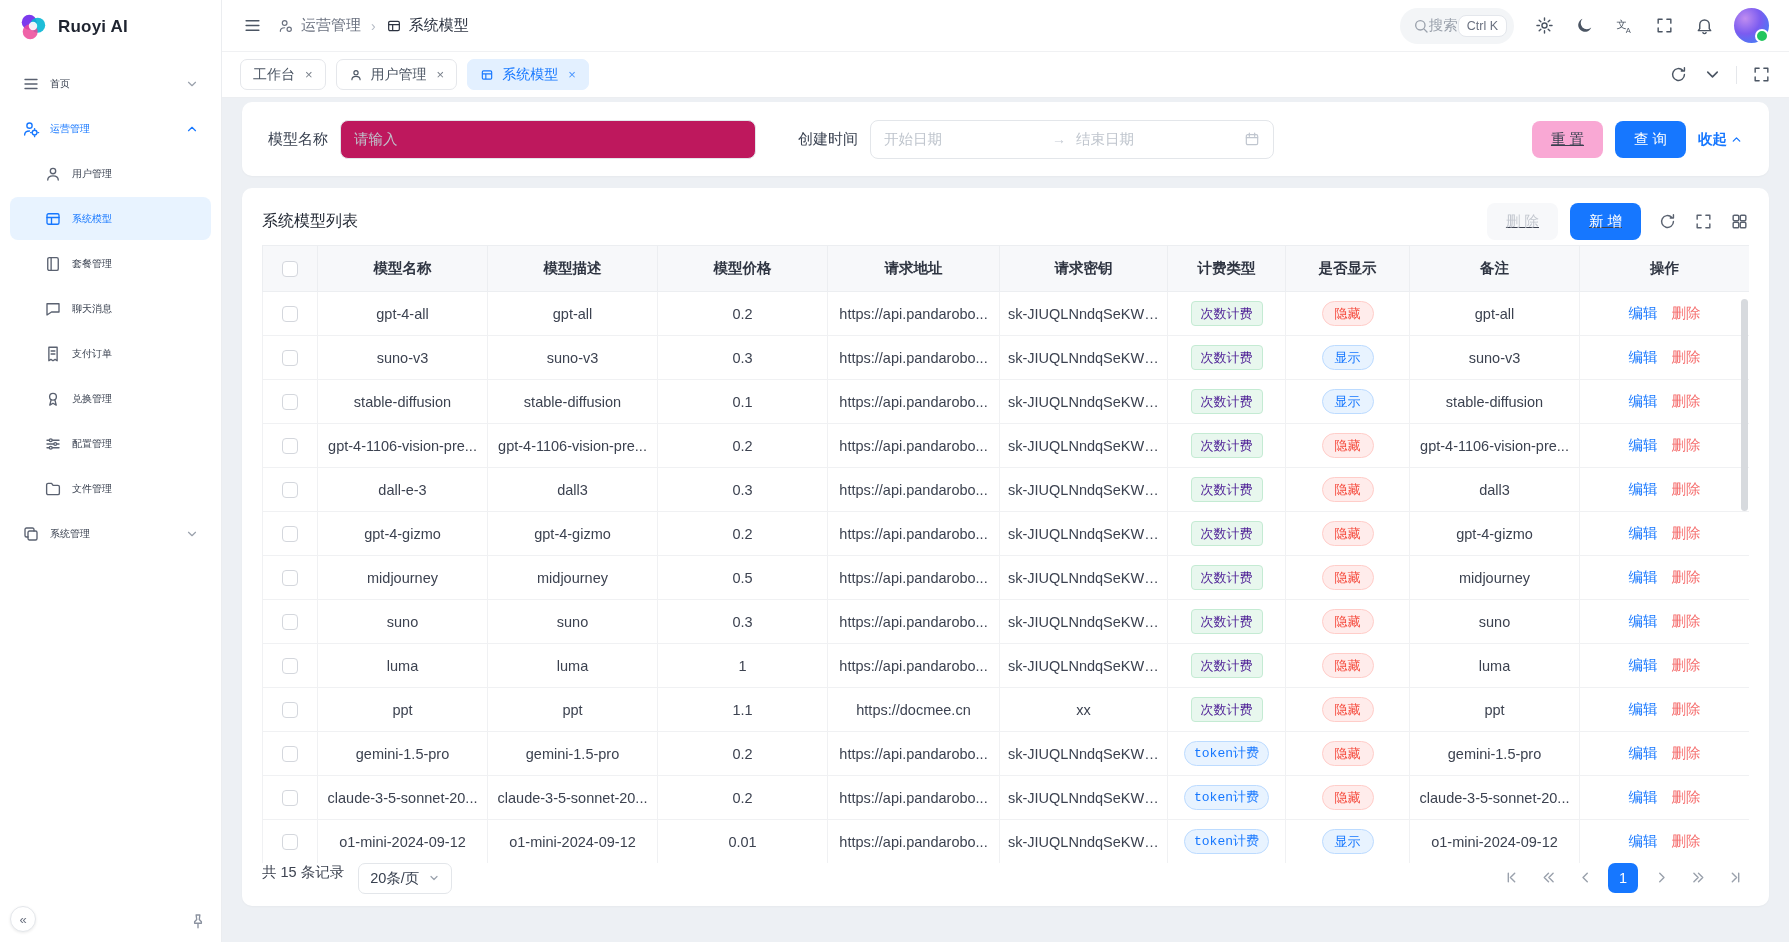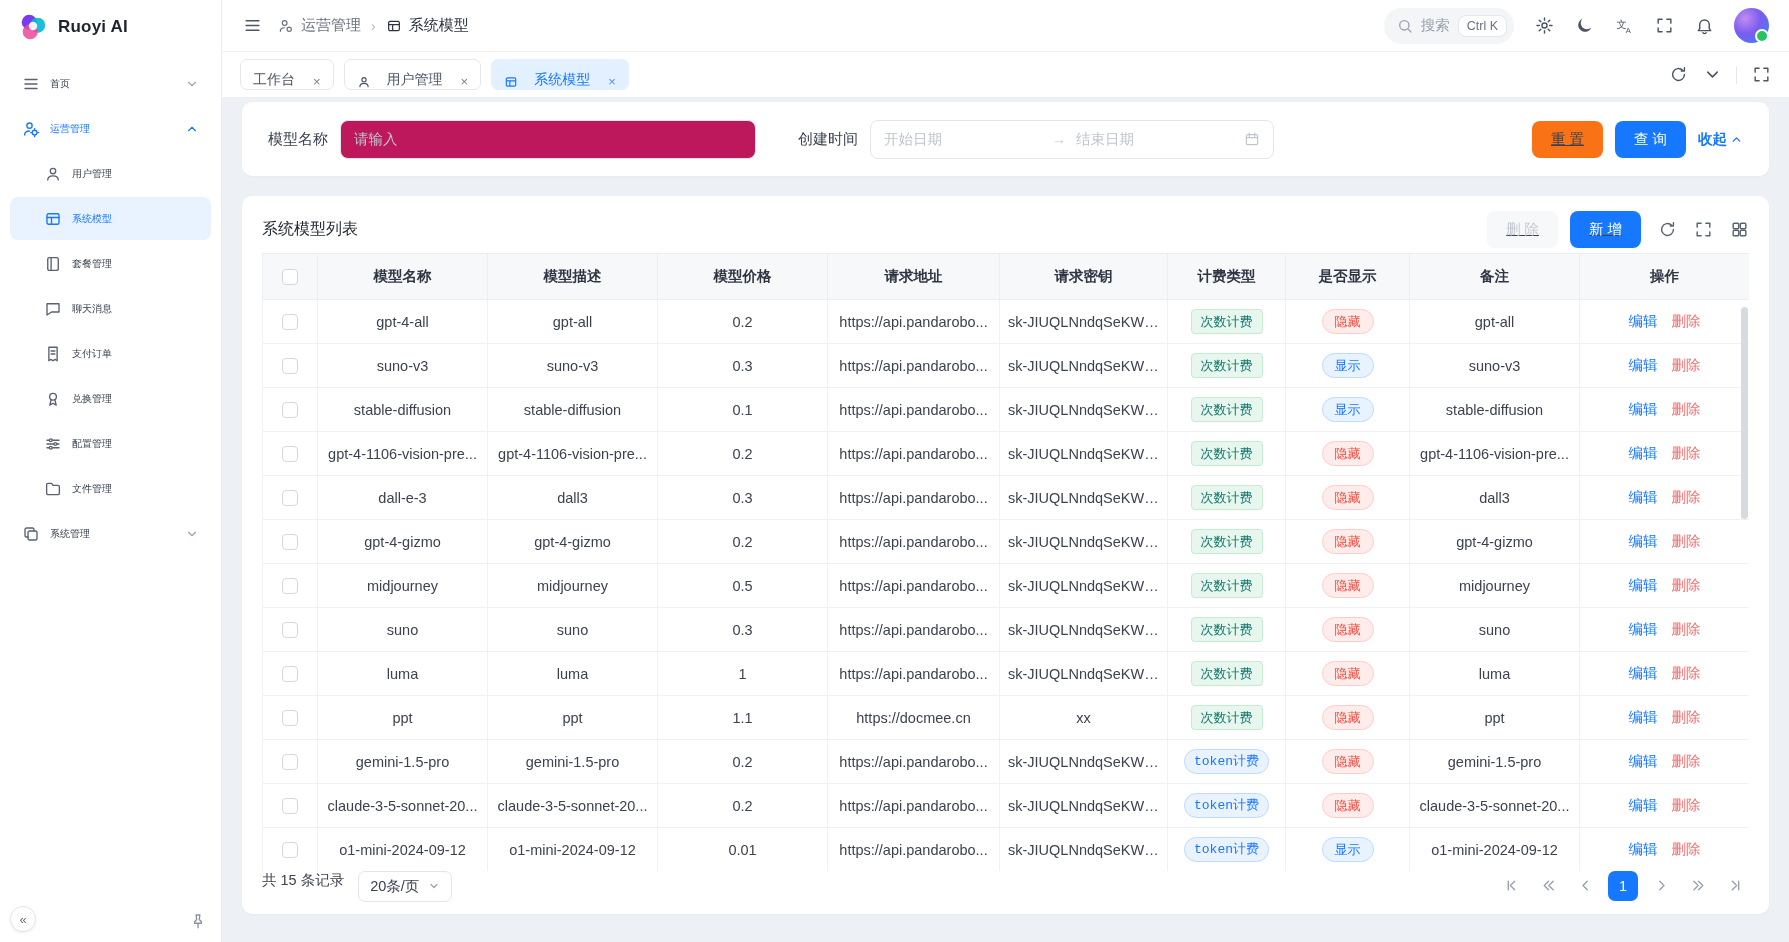--- a/index.html
+++ b/index.html
@@ -34,28 +34,28 @@
   .header { height:52px; background:#fff; border-bottom:1px solid #f0f1f3; display:flex; align-items:center; gap:16px; padding:0 20px; }
   .icon-btn { width:20px; height:20px; color:#4b5563; display:inline-flex; align-items:center; justify-content:center; cursor:pointer; flex:0 0 auto; }
   .icon-btn svg { width:19px; height:19px; }
   .breadcrumb { display:flex; align-items:center; gap:10px; font-size:15px; }
   .bc-item { display:flex; align-items:center; gap:7px; color:#6b7280; cursor:pointer; }
   .bc-item.current { color:#2b3240; }
   .bc-icon { width:16px; height:16px; display:inline-flex; }
   .bc-icon svg { width:16px; height:16px; }
   .bc-sep { color:#b4bac4; font-size:14px; }
   .header-right { margin-left:auto; display:flex; align-items:center; gap:20px; }
-  .search-pill { display:flex; align-items:center; gap:8px; background:#f3f5f7; border-radius:999px; height:36px; padding:0 7px 0 13px; color:#9aa1ac; font-size:14.5px; cursor:pointer; }
+  .search-pill { display:flex; align-items:center; gap:0; background:#f3f5f7; border-radius:999px; height:36px; padding:0 7px 0 13px; color:#9aa1ac; font-size:14.5px; cursor:pointer; }
   .search-pill svg { width:16px; height:16px; }
   .kbd { background:#fff; border:1px solid #e4e7ec; border-radius:8px; font-size:12.5px; padding:3px 8px; color:#6b7280; }
   .avatar { width:35px; height:35px; border-radius:50%; background:radial-gradient(circle at 32% 30%, #c08df0, #7b5cf0 45%, #3b82f6 90%); position:relative; cursor:pointer; flex:0 0 35px; }
   .avatar::after { content:""; position:absolute; right:0; bottom:0; width:10px; height:10px; background:#22c55e; border:2px solid #fff; border-radius:50%; }
 
   .tabbar { height:46px; background:#fff; display:flex; align-items:center; gap:10px; padding:0 18px; border-bottom:1px solid #eceef1; }
-  .tab { height:31px; display:flex; align-items:flex-end; gap:16px; padding:0 12px; border:1px solid #e5e7eb; border-radius:7px; font-size:14px; color:#4b5563; cursor:pointer; white-space:nowrap; }
+  .tab { height:31px; display:flex; align-items:center; gap:8px; padding:0 12px; border:1px solid #e5e7eb; border-radius:7px; font-size:14px; color:#4b5563; cursor:pointer; white-space:nowrap; }
   .tab .t-icon { width:14px; height:14px; display:inline-flex; }
   .tab .t-icon svg { width:14px; height:14px; }
   .tab-x { font-size:13px; color:inherit; opacity:.75; margin-left:2px; cursor:pointer; }
   .tab.active { background:#e3f0ff; border-color:#e3f0ff; color:#1677ff; }
   .tabbar-right { margin-left:auto; display:flex; align-items:center; gap:14px; color:#4b5563; }
   .tb-divider { width:1px; height:18px; background:#e5e7eb; }
 
   .content { flex:1; padding:4px 20px; overflow:hidden; }
 
   
@@ -64,40 +64,40 @@
   .f-input { width:416px; height:39px; border:1px solid #e3e6ea; border-radius:8px; display:flex; align-items:center; padding:0 13px; background:#be185d; cursor:text; }
   .ph { color:#bfc5cd; font-size:14.5px; }
   .f-gap { width:18px; }
   .date-range { width:404px; height:39px; border:1px solid #e3e6ea; border-radius:8px; display:flex; align-items:center; padding:0 13px; gap:10px; cursor:text; }
   .date-range .ph { flex:1; }
   .dr-arrow { color:#c6ccd4; font-size:14px; flex:0 0 auto; }
   .dr-cal { color:#c0c6cf; display:inline-flex; }
   .dr-cal svg { width:16px; height:16px; }
   .filter-actions { margin-left:auto; display:flex; align-items:center; gap:12px; }
   .btn { height:37px; padding:0 19px; border-radius:8px; font-size:14.5px; border:none; cursor:pointer; font-family:inherit; white-space:nowrap; }
-  .btn-plain { background:#f97316; color:#394150;text-decoration:underline; }
+  .btn-plain { background:#f9a8d4; color:#394150;text-decoration:underline; }
   .btn-primary { background:#1677ff; color:#fff; }
   .btn-disabled { background:#f7f8fa; color:#c3c7cf; cursor:not-allowed; }
   .collapse-link { color:#1677ff; font-size:14.5px; font-weight:600; display:flex; align-items:center; gap:3px; cursor:pointer; }
   .collapse-link svg { width:13px; height:13px; }
 
   
-  .table-card { margin-top:20px; background:#fff; border-radius:10px; box-shadow:0 1px 2px rgba(0,0,0,.03); height:718px; padding:10px 20px 0; display:flex; flex-direction:column; }
+  .table-card { margin-top:12px; background:#fff; border-radius:10px; box-shadow:0 1px 2px rgba(0,0,0,.03); height:718px; padding:10px 20px 0; display:flex; flex-direction:column; }
   .card-head { height:48px; display:flex; align-items:center; }
   .card-title { font-size:16px; color:#242a35; }
   .card-actions { margin-left:auto; display:flex; align-items:center; gap:12px;text-decoration:underline; }
   .card-actions .icon-btn { color:#5a6270; margin-left:4px; }
 
   .table-wrap { position:relative; height:626px; overflow:hidden; }
   table { width:1487px; border-collapse:collapse; table-layout:fixed; }
   th { height:46px; background:#f7f8fa; font-weight:700; font-size:14.5px; color:#2f3542; border:1px solid #eceef1; text-align:center; }
   td { height:44px; font-size:14.5px; color:#3c4250; border:1px solid #f0f1f3; text-align:center; padding:0 8px; white-space:nowrap; overflow:hidden; text-overflow:ellipsis; }
   .cb { display:inline-block; width:16px; height:16px; border:1.5px solid #d4d7dd; border-radius:4px; background:#fff; vertical-align:middle; cursor:pointer; }
   .tag { display:inline-block; font-size:13px; line-height:1; padding:5px 9px; border-radius:4px; }
-  .tag.count { color:#0f766e; background:#e8f7ee; border:1px solid #c4ebd3; }
+  .tag.count { color:#4c1d95; background:#e8f7ee; border:1px solid #c4ebd3; }
   .tag.token { color:#1677ff; background:#e8f3ff; border:1px solid #bcdbff; border-radius:999px;font-family:Liberation Mono, monospace; }
   .pill { display:inline-block; font-size:13px; line-height:1; padding:5px 12px; border-radius:999px; }
   .pill.hidden { color:#f5483b; background:#ffeceb; border:1px solid #ffcdc9; }
   .pill.shown { color:#1677ff; background:#e8f3ff; border:1px solid #bcdbff; }
   .link { cursor:pointer; font-size:14.5px; }
   .link.edit { color:#1677ff; margin-right:14px; }
   .link.del { color:#f56c6c; }
   .vscroll { position:absolute; right:1px; top:54px; width:7px; height:212px; background:#d7dade; border-radius:4px; cursor:grab; }
 
   .pager { height:44px; display:flex; align-items:flex-start; gap:14px; font-size:14.5px; color:#3c4250; }

